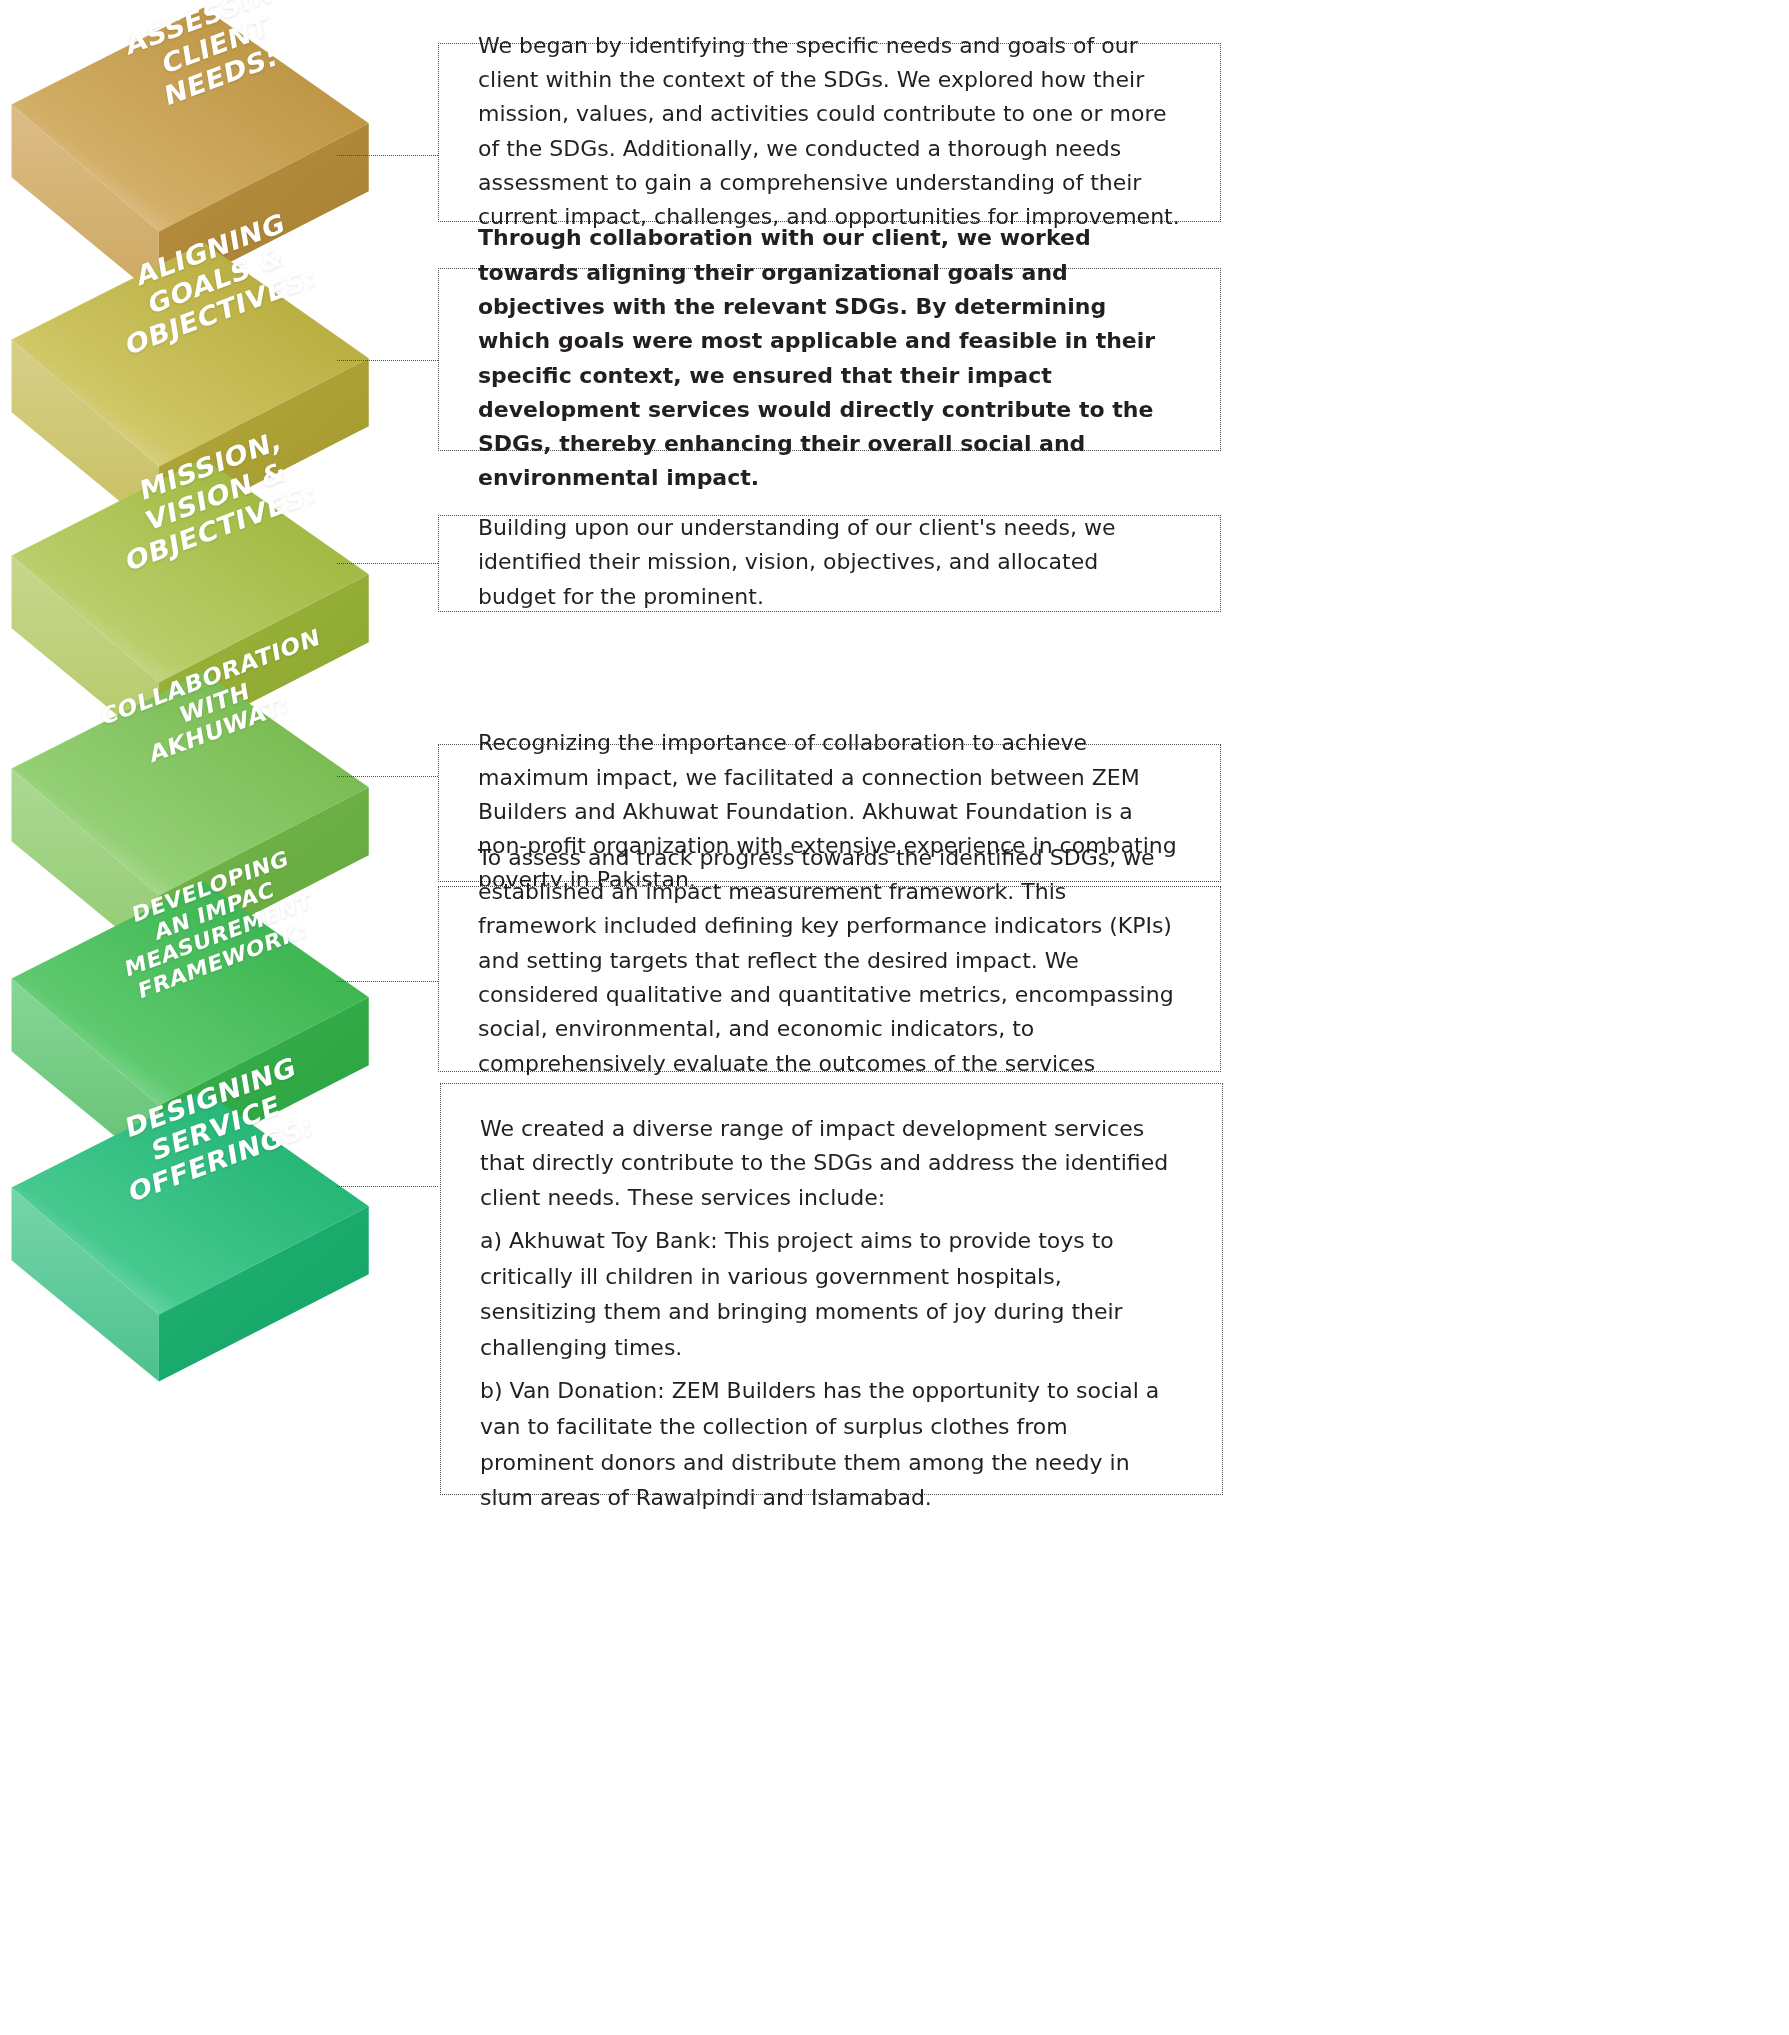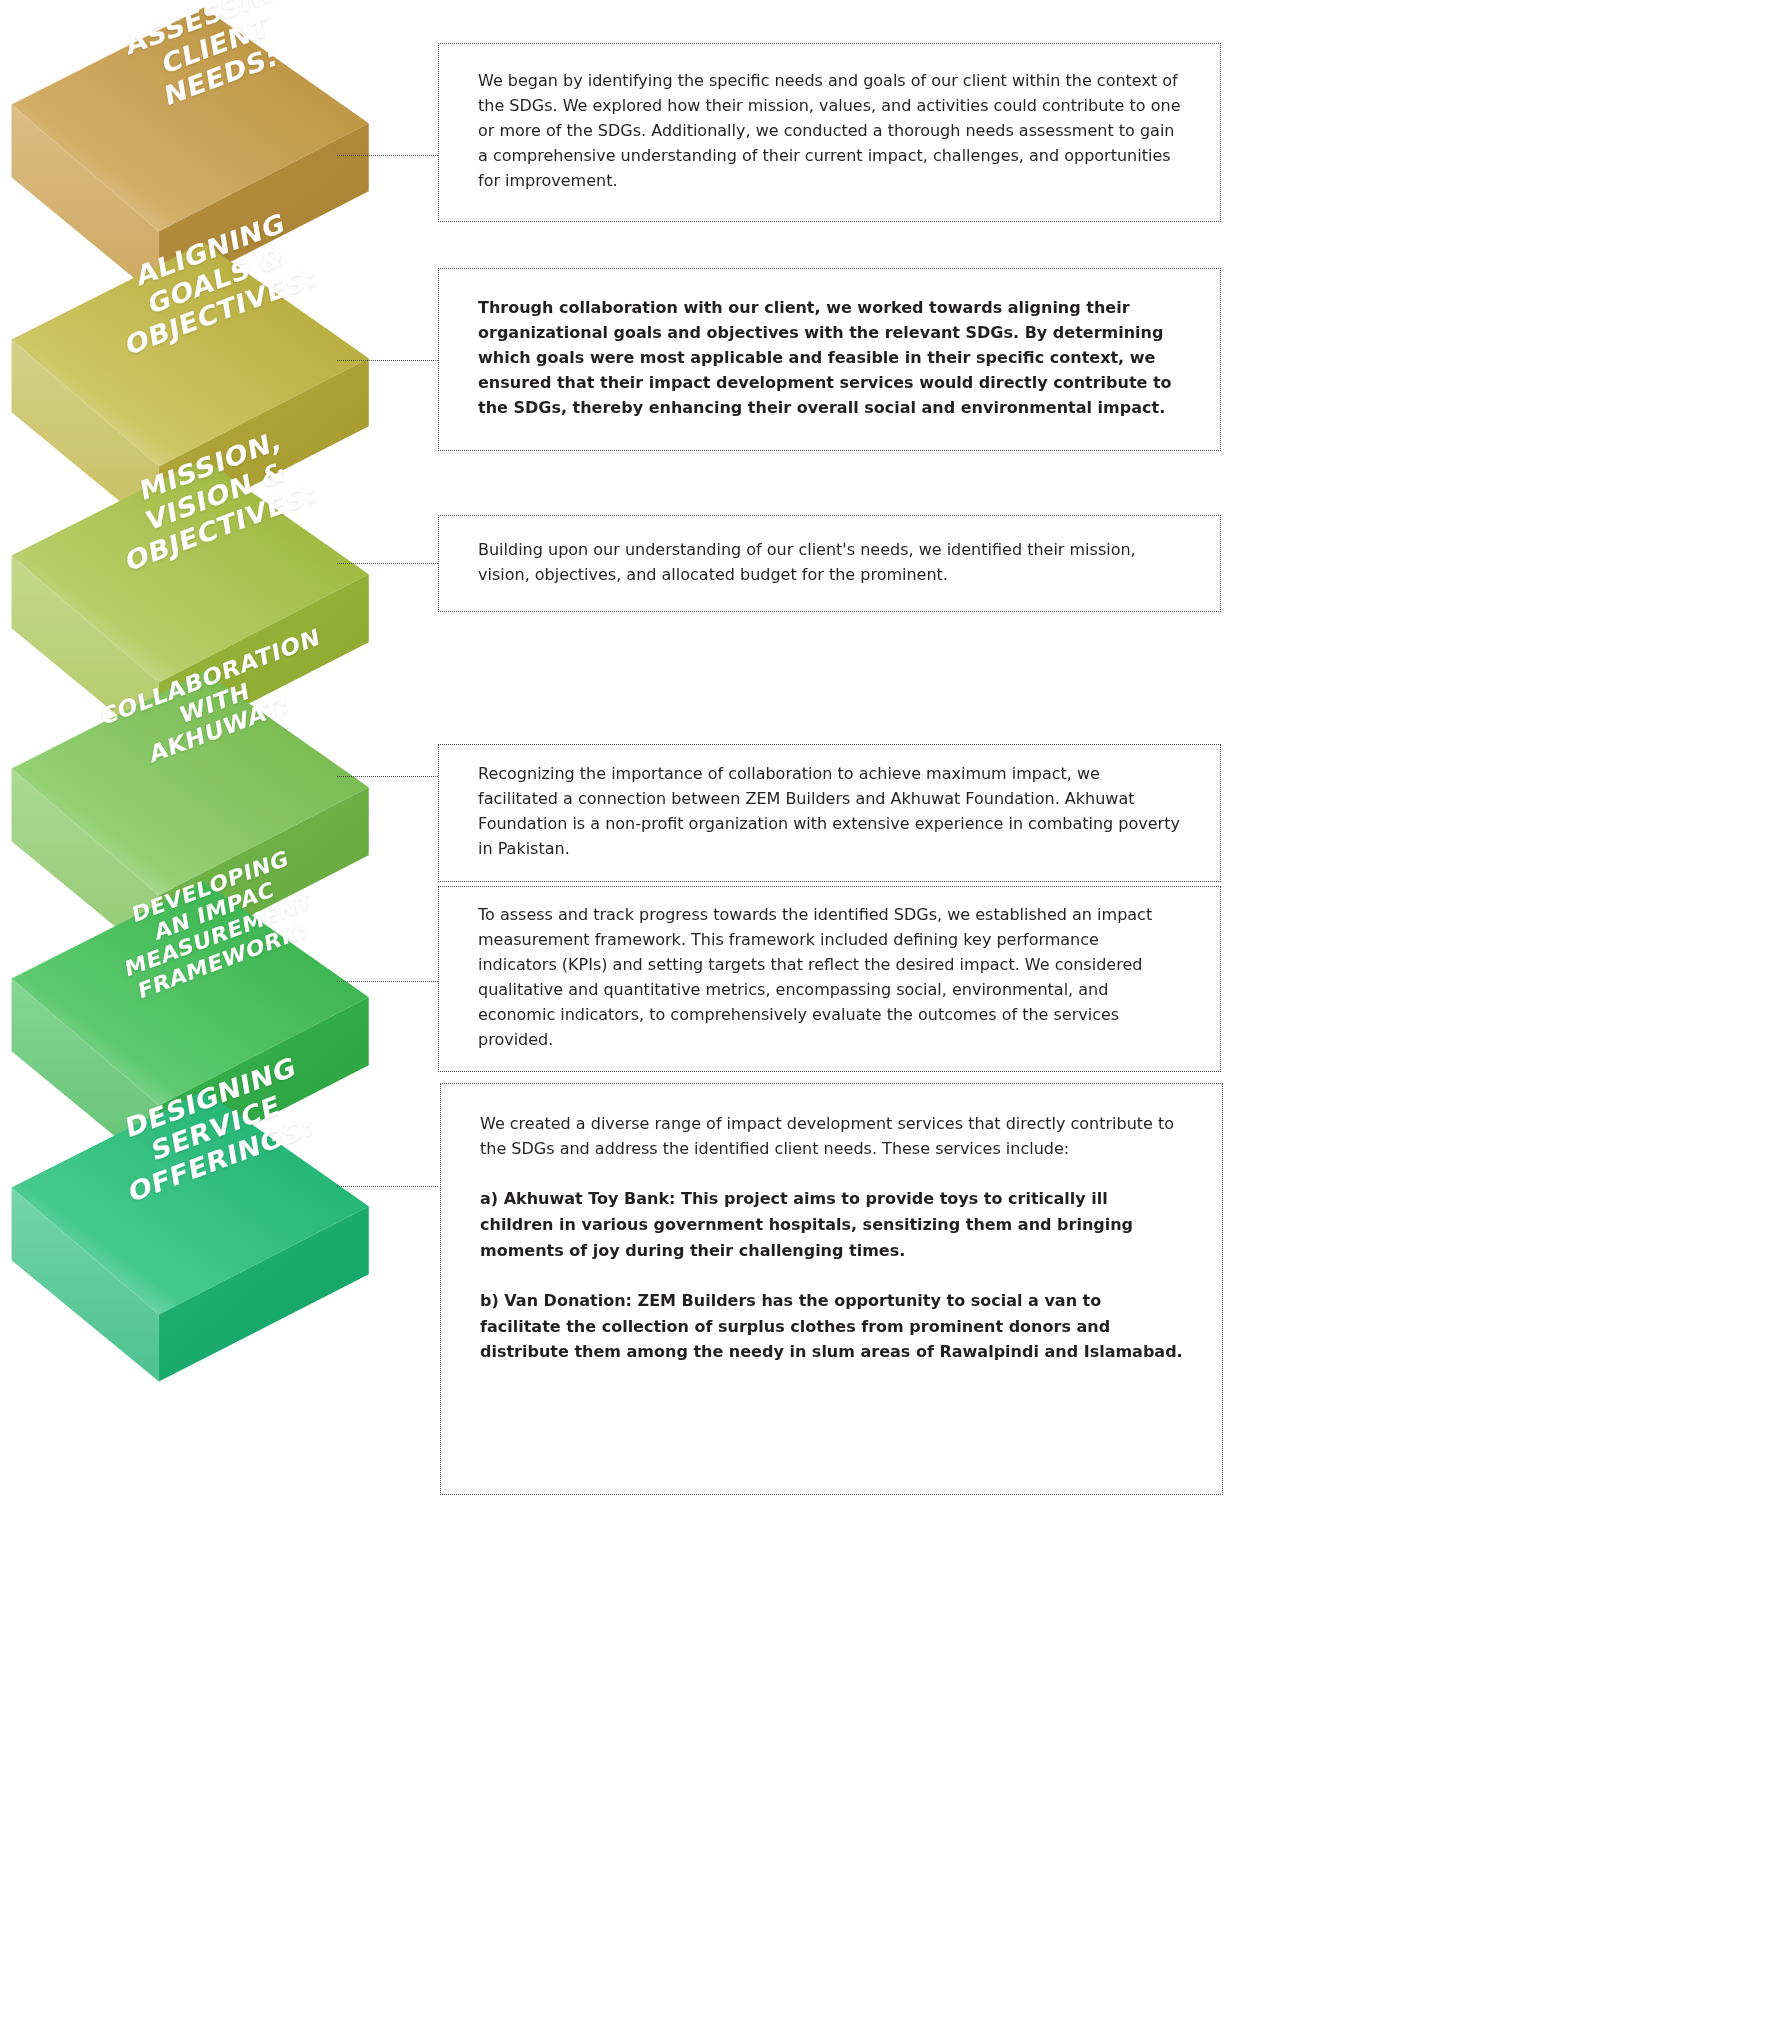--- a/index.html
+++ b/index.html
@@ -63,25 +63,25 @@
     position: absolute;
     border: 1.9px dotted #4a4a4a;
     background: #ffffff;
     padding: 28px 39px 30px 39px;
     display: flex;
     flex-direction: column;
     justify-content: center;
   }
   .panel p {
     font-family: "DejaVu Sans", sans-serif;
-    font-size: 16px;
+    font-size: 22px;
     line-height: 1.56;
     color: #231f20;
   }
-  .panel p + p { margin-top: 24px; font-weight: bold; }
+  .panel p + p { margin-top: 8px; }
   .panel p.tight { line-height: 1.62; }
 </style>
 </head>
 <body>
 
 <div id="stage">
 
   <div class="box" style="left:-9.3px; top:0px;">
     <svg viewBox="0 0 520 330">
       <defs>

